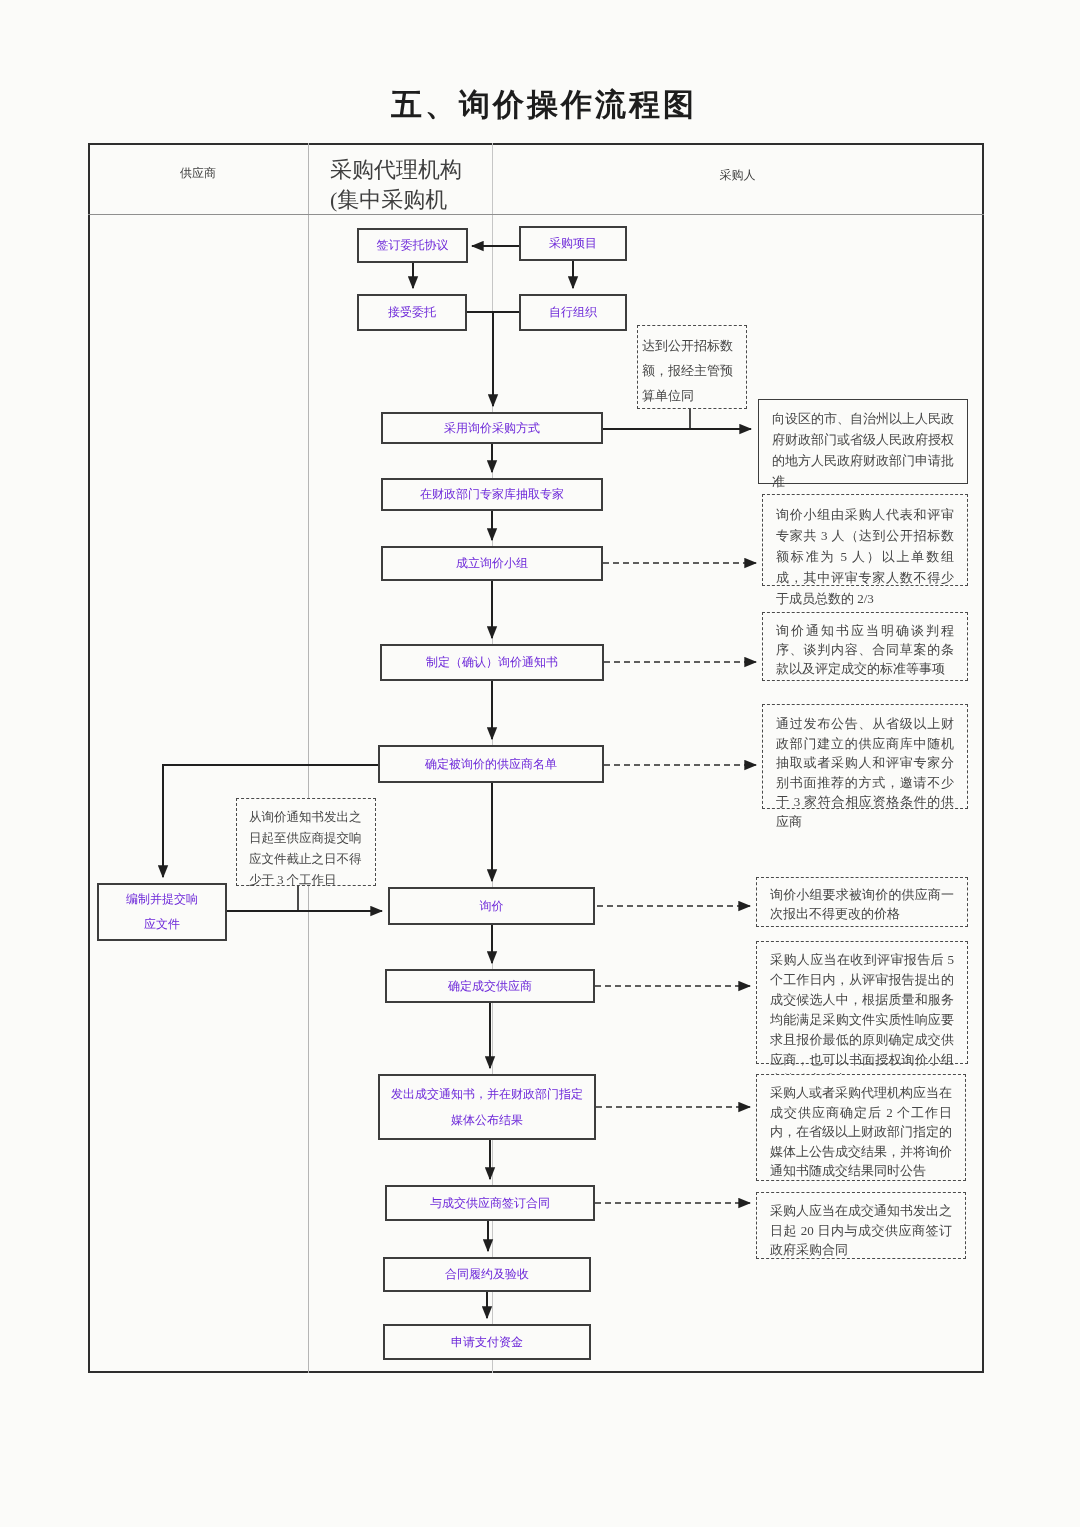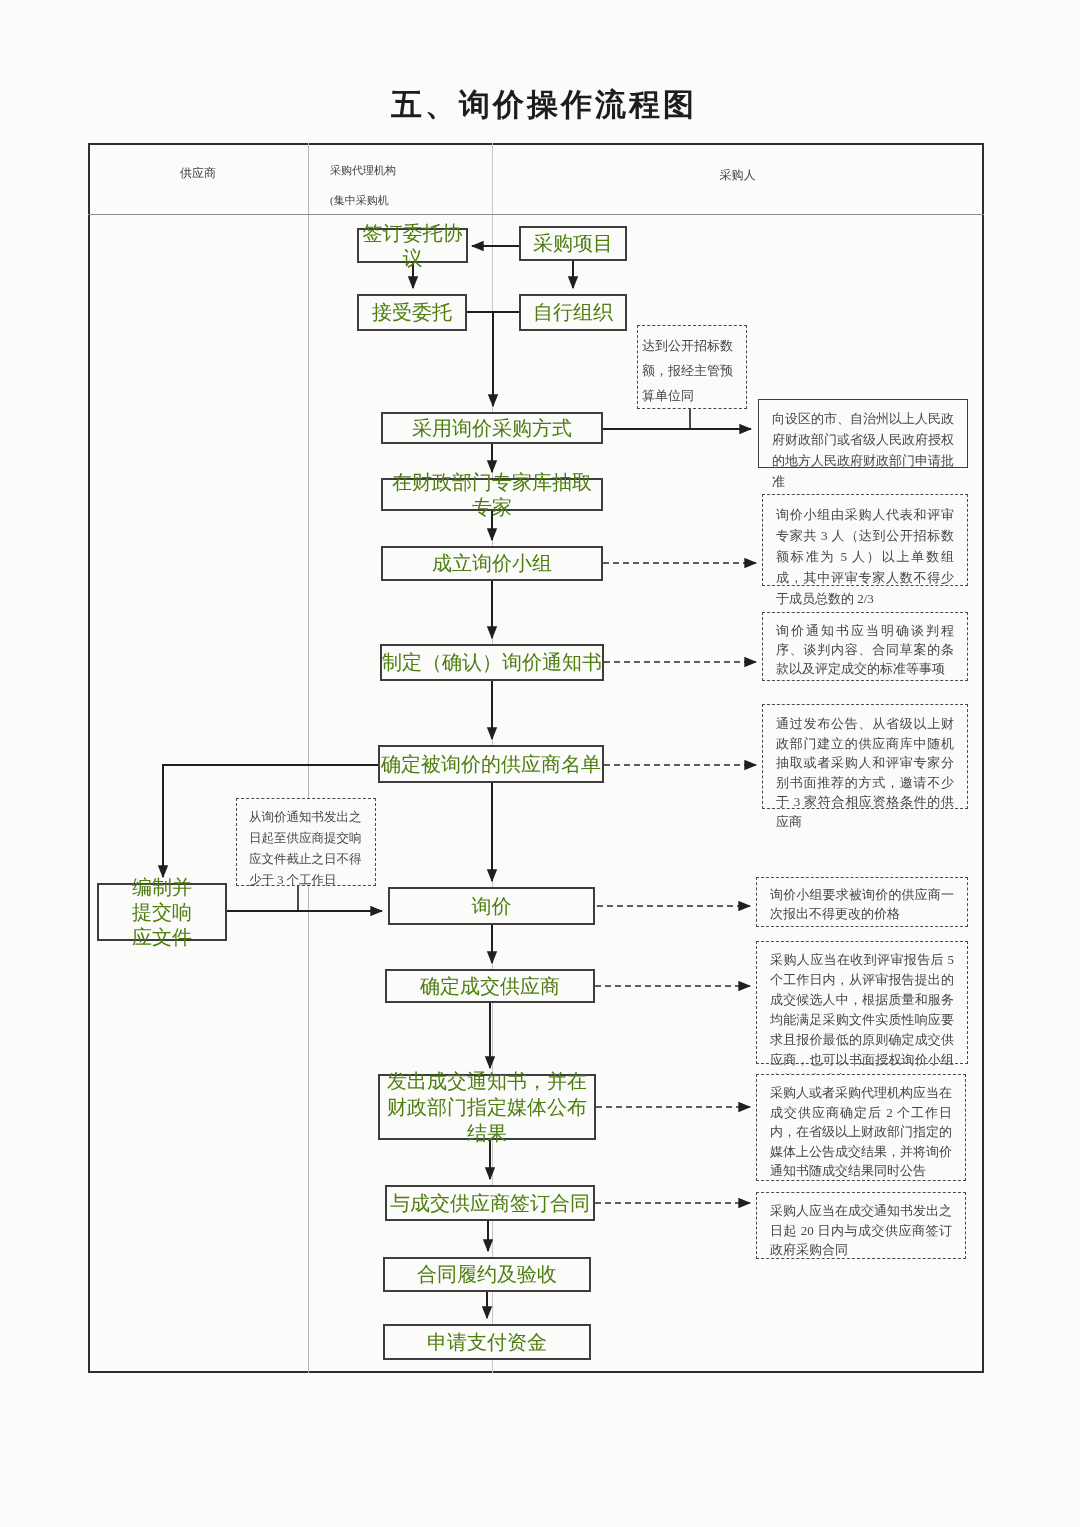--- a/index.html
+++ b/index.html
@@ -19,28 +19,28 @@
   .frame{
     position:absolute;left:88px;top:143px;width:896px;height:1230px;
     border:2px solid #2e2e2e;box-sizing:border-box;background:transparent;
   }
   .vline{position:absolute;top:143px;height:1230px;width:1px;}
   .v1{left:308px;background:#b5b5b5;}
   .v2{left:492px;background:#c6c6c6;}
   .hline{position:absolute;left:88px;top:214px;width:896px;height:1px;background:#8f8f8f;}
   .colhead{position:absolute;font-size:12px;color:#3f3f3f;}
   .ch1{left:88px;top:165px;width:220px;text-align:center;}
-  .ch2{left:330px;top:155px;width:170px;text-align:left;white-space:pre-line;line-height:30px;font-size:11px;}
+  .ch2{left:330px;top:155px;width:170px;text-align:left;white-space:pre-line;line-height:30px;font-size:22px;}
   .ch3{left:492px;top:167px;width:491px;text-align:center;}
   .connectors{position:absolute;left:0;top:0;z-index:2;}
   .node{
     position:absolute;z-index:3;box-sizing:border-box;
     border:2px solid #3d3d3d;background:#fbfbf9;
     display:flex;align-items:center;justify-content:center;
-    text-align:center;font-size:20px;line-height:25px;color:#4d7c0f;
+    text-align:center;font-size:12px;line-height:25px;color:#6d28d9;
   }
   .note{
     position:absolute;z-index:3;box-sizing:border-box;
     border:1.6px dashed #4a4a4a;background:#fbfbf9;
     font-size:13px;line-height:20px;color:#454545;
     padding:9px 13px;text-align:justify;
   }
   .note.solid-note{border:1.6px solid #3d3d3d;}
   
   #nd-sign{left:357px;top:228px;width:111px;height:35px;}
@@ -54,21 +54,21 @@
   #nd-list{left:378px;top:745px;width:226px;height:38px;}
   #nd-prepare{left:97px;top:883px;width:130px;height:58px;padding:0 24px;}
   #nd-inquiry{left:388px;top:887px;width:207px;height:38px;}
   #nd-winner{left:385px;top:969px;width:210px;height:34px;}
   #nd-announce{left:378px;top:1074px;width:218px;height:66px;line-height:26px;padding:0 6px;}
   #nd-contract{left:385px;top:1185px;width:210px;height:36px;}
   #nd-perform{left:383px;top:1257px;width:208px;height:35px;}
   #nd-pay{left:383px;top:1324px;width:208px;height:36px;}
   
   #nt-threshold{left:637px;top:325px;width:110px;height:84px;line-height:25px;padding:7px 4px;text-align:left;}
-  #nt-approval{left:758px;top:399px;width:210px;height:69px;line-height:21px;padding:8px 13px;}
+  #nt-approval{left:758px;top:399px;width:210px;height:85px;line-height:21px;padding:8px 13px;}
   #nt-group{left:762px;top:494px;width:206px;height:92px;line-height:21px;}
   #nt-notice{left:762px;top:612px;width:206px;height:69px;line-height:19px;padding:8px 13px;font-family:Liberation Serif, serif;}
   #nt-selection{left:762px;top:704px;width:206px;height:105px;line-height:19.5px;padding:9px 13px;}
   #nt-onequote{left:756px;top:877px;width:212px;height:50px;line-height:19px;padding:7px 13px;}
   #nt-winner{left:756px;top:941px;width:212px;height:123px;line-height:20px;padding:8px 13px;}
   #nt-announce{left:756px;top:1074px;width:210px;height:107px;line-height:19.5px;padding:8px 13px;}
   #nt-contract{left:756px;top:1192px;width:210px;height:67px;line-height:19.5px;padding:8px 13px;}
   #nt-deadline{left:236px;top:798px;width:140px;height:88px;line-height:21px;padding:8px 12px;font-size:12.5px;text-align:left;}
   svg .s{stroke:#1f1f1f;stroke-width:2;fill:none;}
   svg .sl{stroke:#1f1f1f;stroke-width:1.6;fill:none;}

